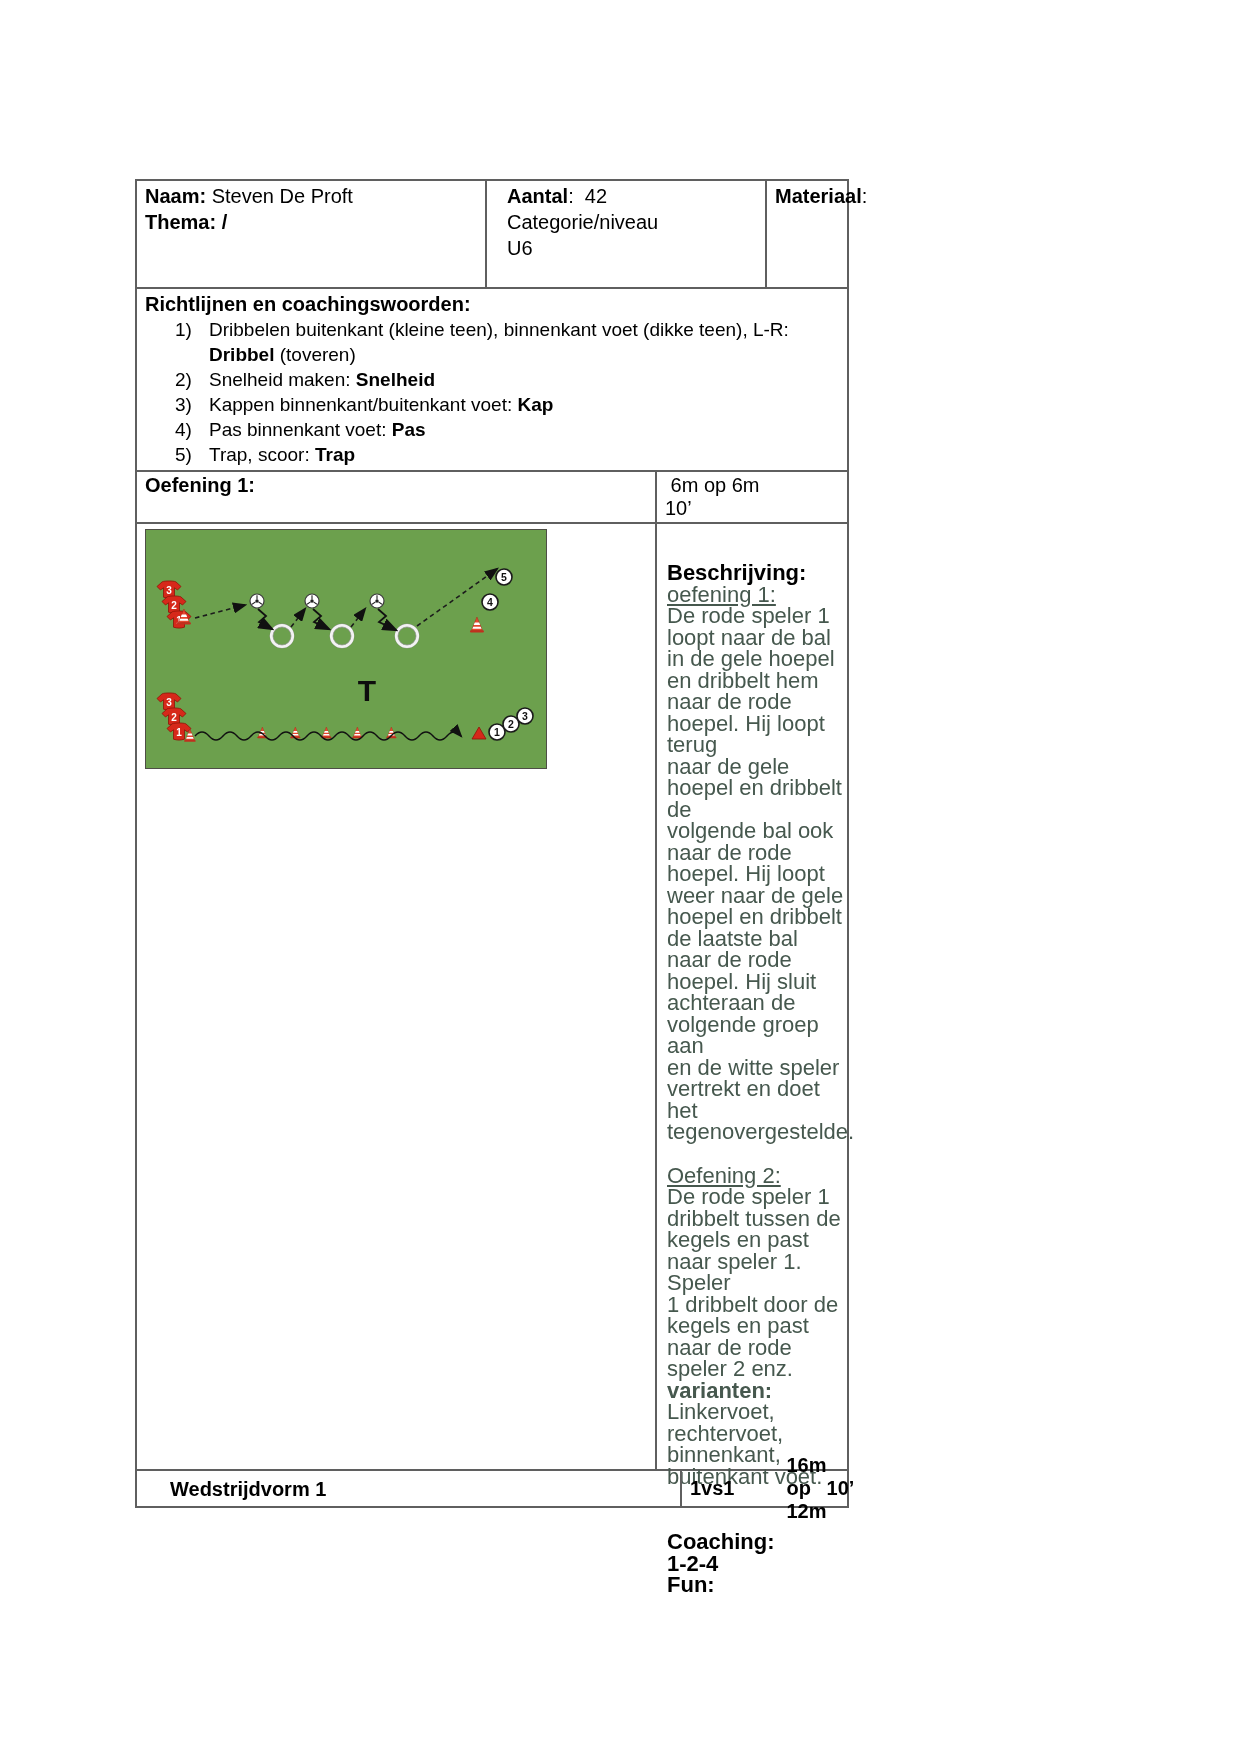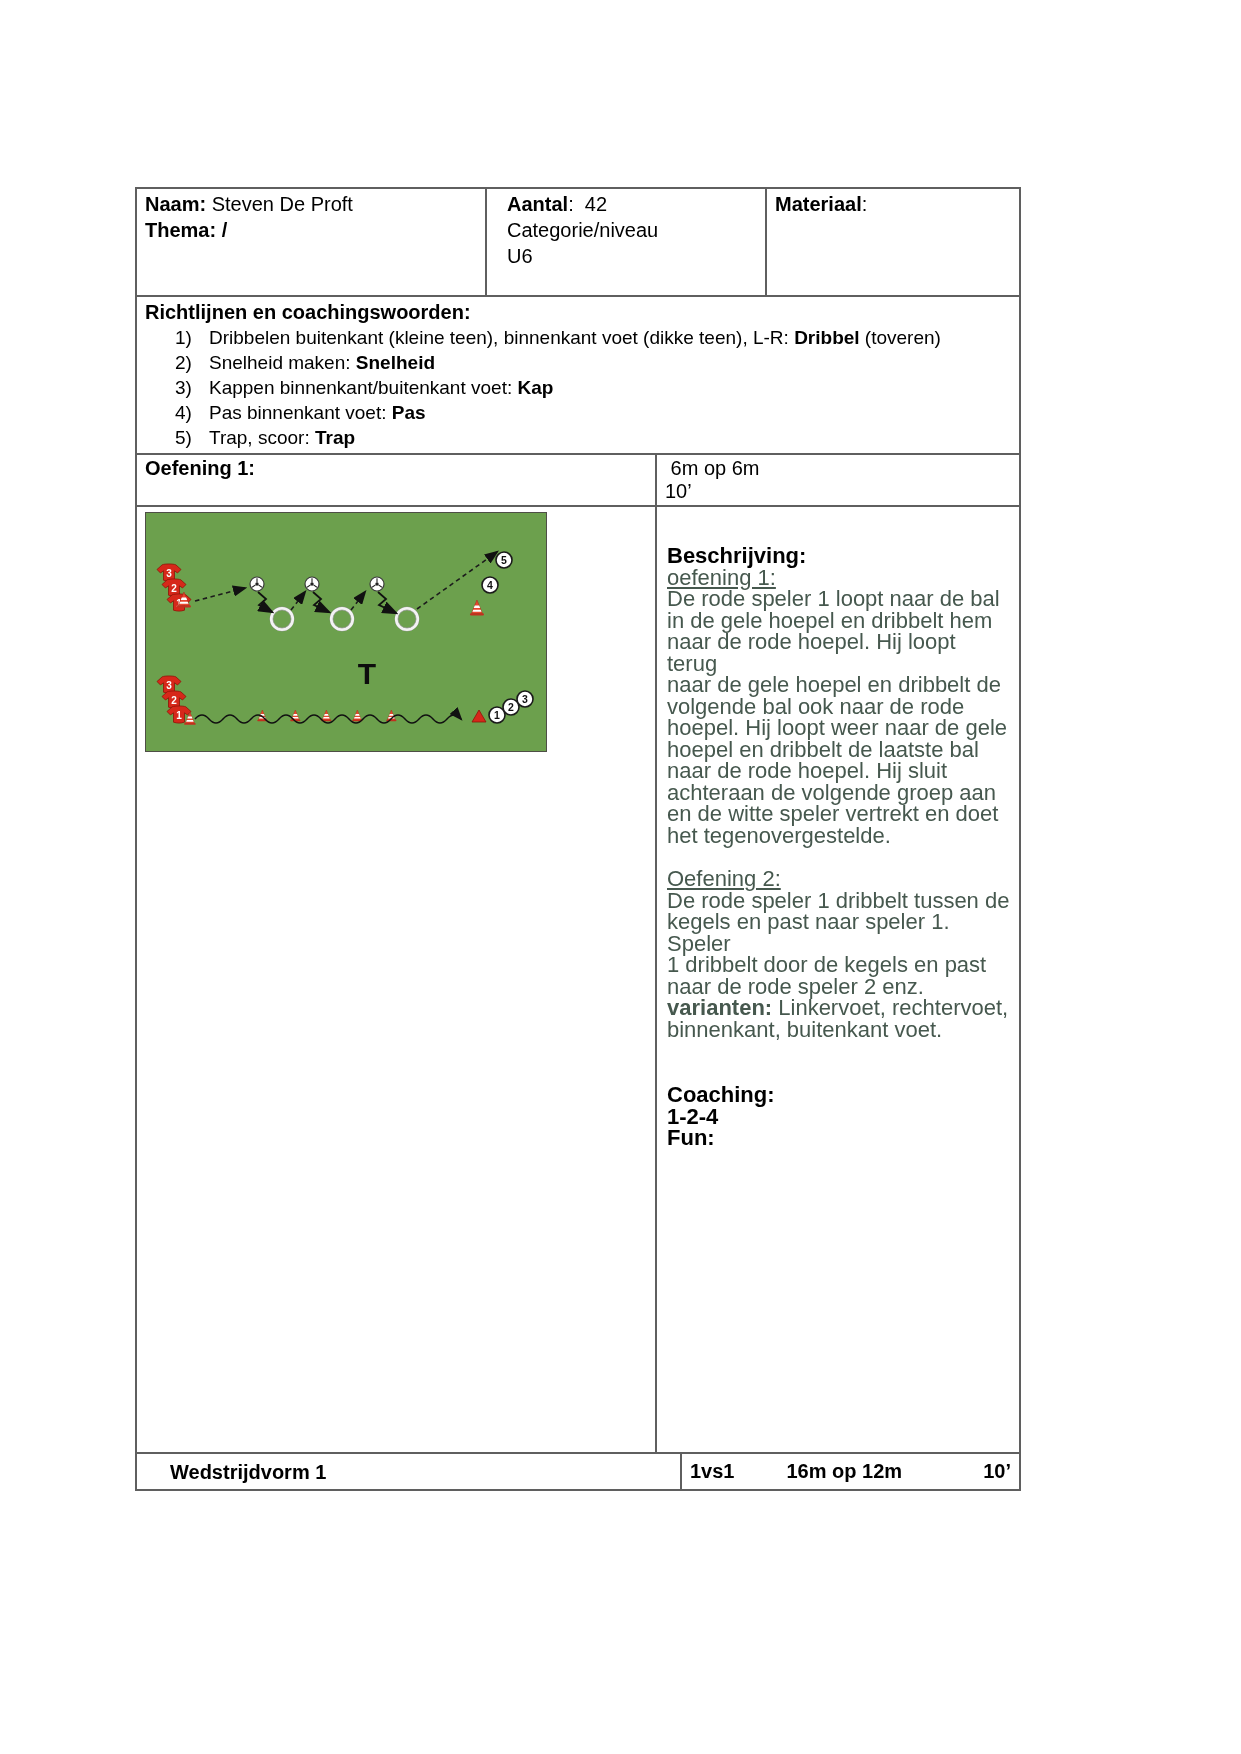--- a/index.html
+++ b/index.html
@@ -1,17 +1,17 @@
 <!DOCTYPE html>
 <html><head>
 <meta charset="utf-8">
 <style>
   html,body{margin:0;padding:0;background:#fff;}
   body{width:1241px;height:1754px;position:relative;font-family:"Liberation Sans",sans-serif;color:#000;}
-  .sheet{position:absolute;left:135px;top:187px;width:886px;border:2px solid #5f5f5f;box-sizing:border-box;}
+  .sheet{position:absolute;left:135px;top:179px;width:714px;border:2px solid #5f5f5f;box-sizing:border-box;}
   .row{display:flex;box-sizing:border-box;}
   .row + .row{border-top:2px solid #5f5f5f;}
   .cell{box-sizing:border-box;padding:2px 8px;}
   .vr{border-right:2px solid #5f5f5f;}
   .b{font-weight:bold;}
   .sp{white-space:pre;}
   .pre{white-space:pre-line;}
   
   .hdr{min-height:106px;font-size:20px;line-height:26px;}
   .c1{width:350px;flex:none;}

